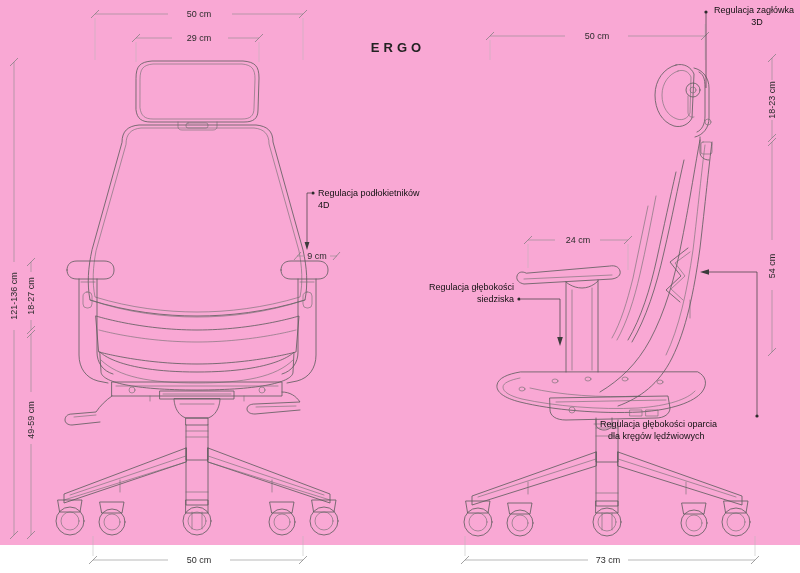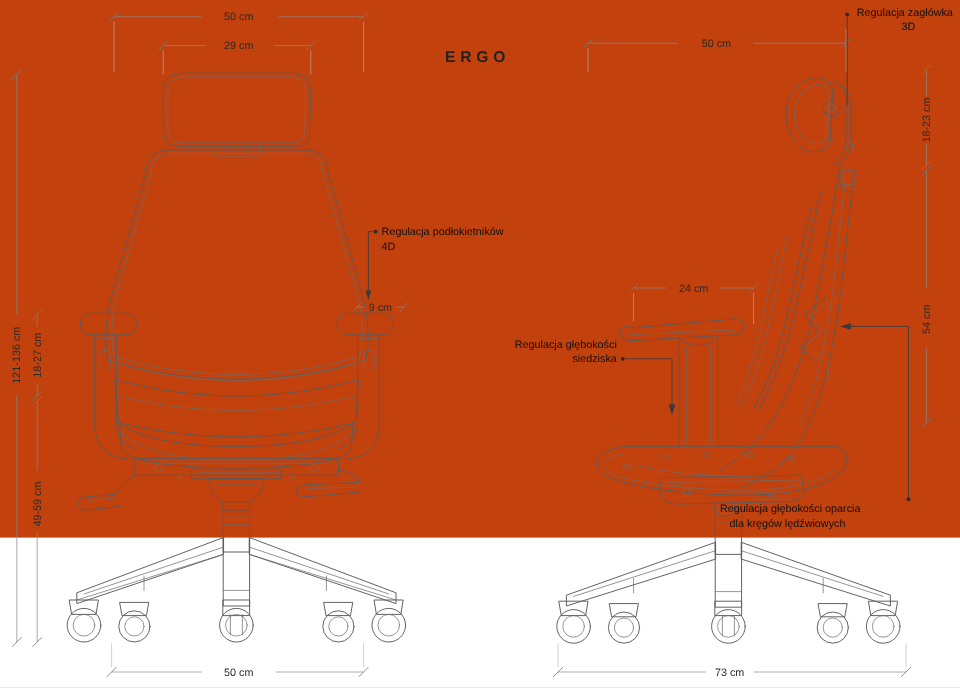--- a/index.html
+++ b/index.html
@@ -1,18 +1,18 @@
 <!DOCTYPE html>
 <html><head>
 <meta charset="utf-8">
 <style>
   html,body{margin:0;padding:0;background:#ffffff;}
   body{width:800px;height:573px;overflow:hidden;
        font-family:"Liberation Sans","DejaVu Sans",sans-serif;color:#1a1a1a;}
-  #sheet{position:relative;width:800px;height:448px;background:#c2410c;}
+  #sheet{position:relative;width:800px;height:545px;background:#f9a8d4;}
   svg#drawing{position:absolute;left:0;top:0;width:800px;height:573px;}
   .dimtext{font-size:9px;fill:#2b2b2b;font-family:"Liberation Sans","DejaVu Sans",sans-serif;}
   .notetext{font-size:9px;fill:#111;font-family:"Liberation Sans","DejaVu Sans",sans-serif;}
   .logotext{font-size:13px;fill:#222;letter-spacing:4px;
             font-family:"Liberation Sans Narrow","Liberation Sans","DejaVu Sans",sans-serif;
             font-weight:600;transform-origin:center;}
   .chair{fill:none;stroke:#5b5b5b;stroke-width:0.8;stroke-linejoin:round;stroke-linecap:round;}
   .chair-thin{fill:none;stroke:#6d6d6d;stroke-width:0.6;stroke-linejoin:round;stroke-linecap:round;}
   .dimline{stroke:#8a8a8a;stroke-width:0.6;fill:none;}
   .extline{stroke:#b4b4b4;stroke-width:0.5;fill:none;}

